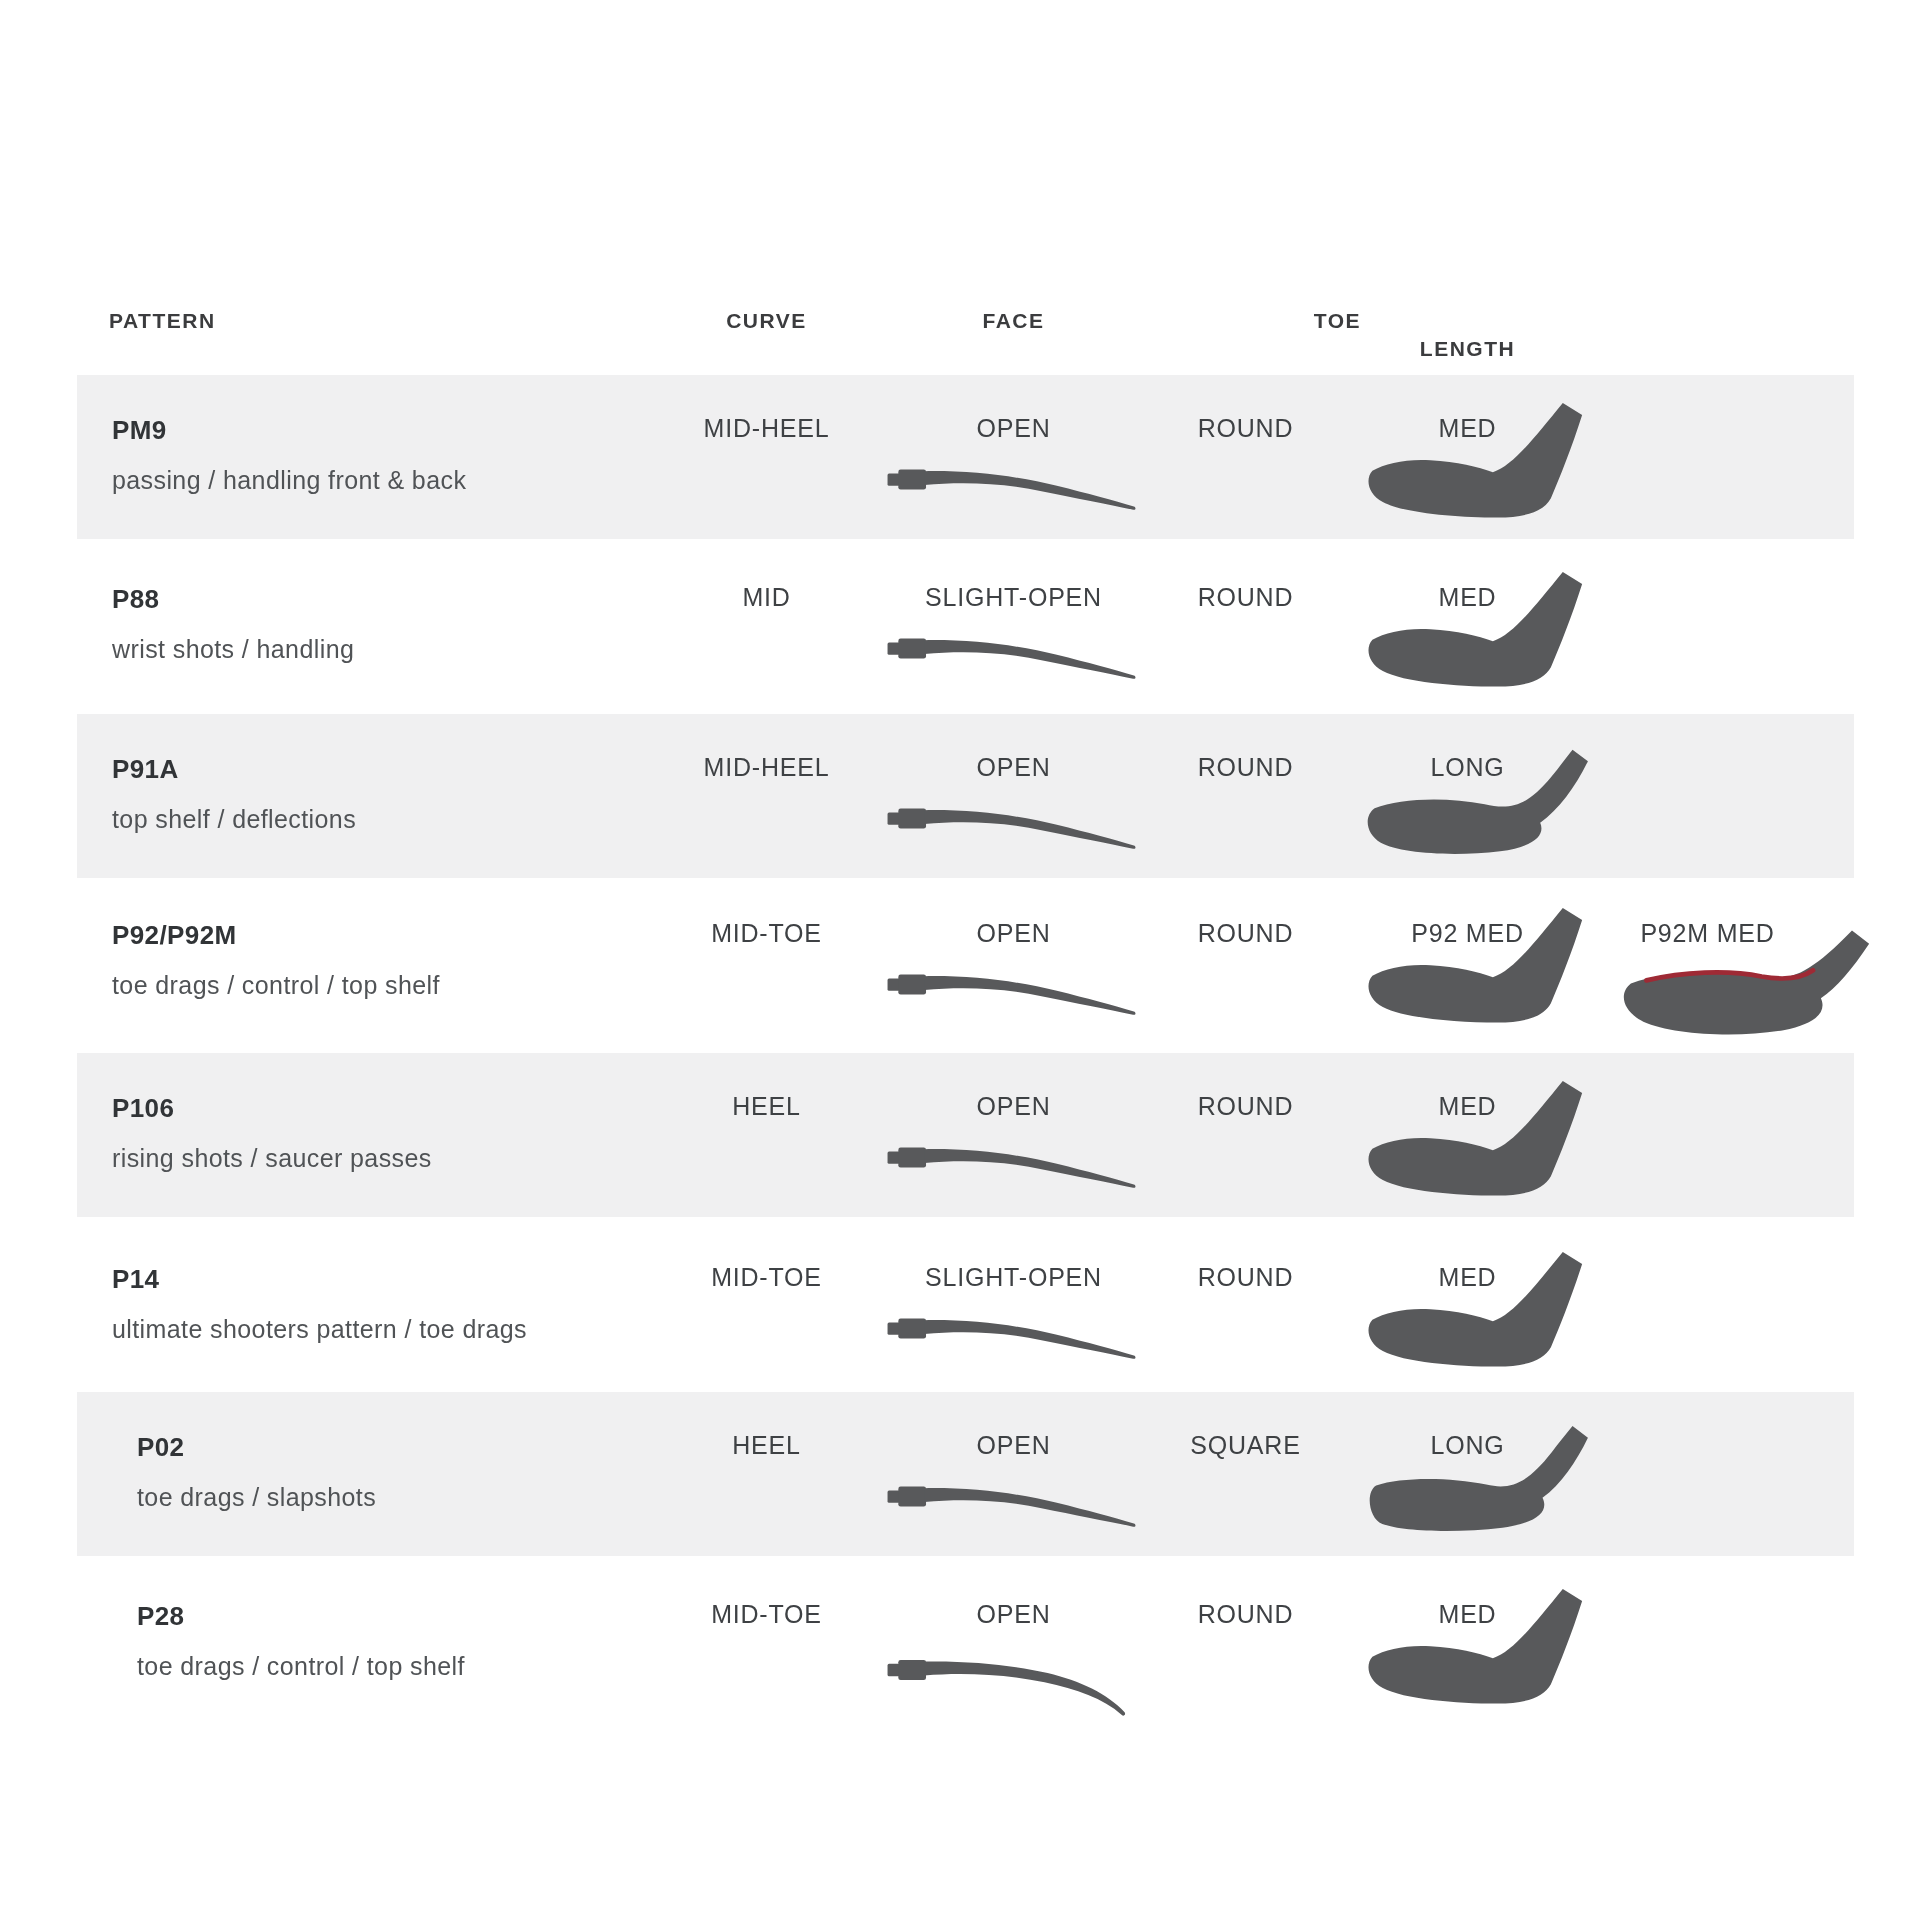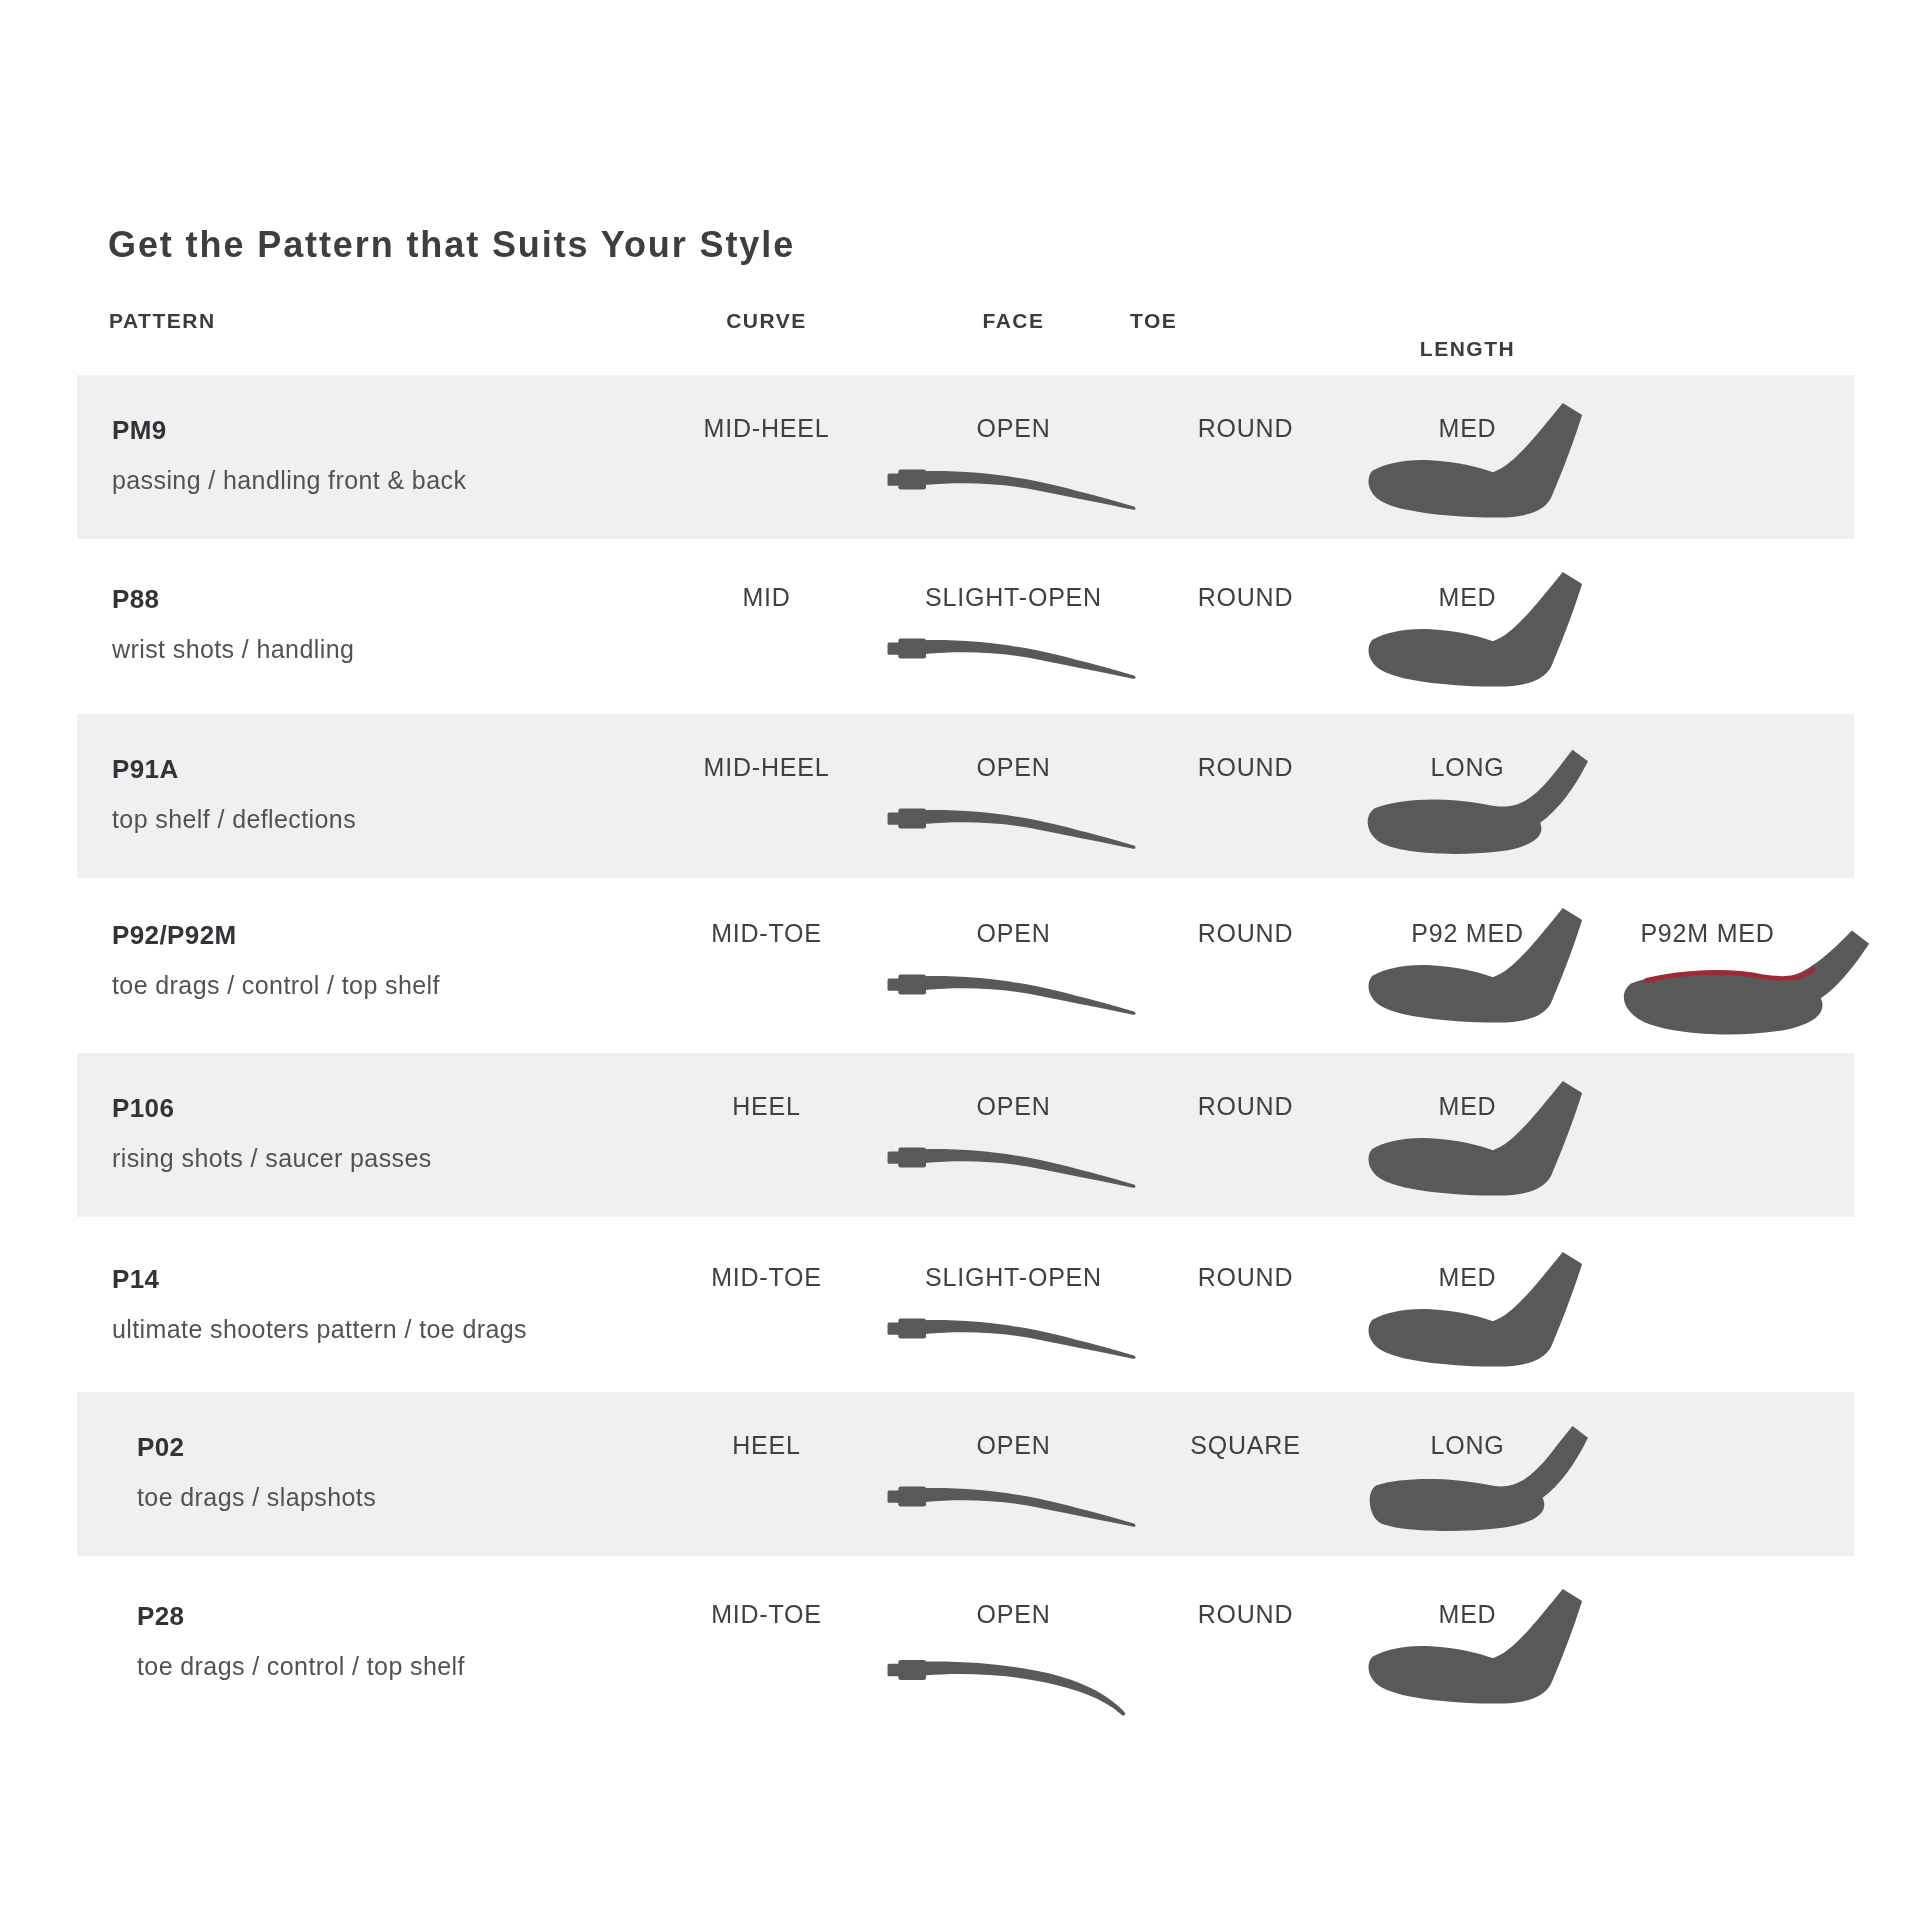--- a/index.html
+++ b/index.html
@@ -24,21 +24,21 @@
 
   .header-row{position:absolute;left:77px;top:309px;width:1777px;height:31px;}
   .col-h{
     position:absolute;top:0;
     font-size:21px;font-weight:700;letter-spacing:1.5px;
     color:var(--header-text);white-space:nowrap;
   }
   .col-h.c-pattern{left:32px;}
   .col-h.c-curve{left:574px;width:231px;text-align:center;}
   .col-h.c-face{left:821px;width:231px;text-align:center;}
-  .col-h.c-toe{left:1053px;width:231px;text-align:left;}
+  .col-h.c-toe{left:1053px;width:231px;text-align:right;}
   .col-h.c-length{left:1275px;width:231px;text-align:center;margin-top:28px;}
 
   .row{position:absolute;left:77px;width:1777px;height:170px;margin-top:28px;}
   .row.stripe{background:var(--row-stripe);height:164px;}
 
   .name{
     position:absolute;left:35px;top:40px;
     font-size:26px;font-weight:700;letter-spacing:0.4px;
     color:var(--name-text);white-space:nowrap;
   }
@@ -93,21 +93,20 @@
       <g id="blade-long-square">
         <path fill="var(--blade)" d="M 276 0 L 296 15 C 281 46, 261 76, 237 93 C 246 111, 229 126, 185 132 C 125 139, 55 137, 29 127 C 11 120, 7 85, 21 77 C 54 66, 116 66, 164 76 C 198 84, 219 72, 249 34 C 258 22, 268 10, 276 0 Z"></path>
       </g>
       <g id="blade-p92m">
         <path fill="var(--blade)" d="M 310 2 L 332 19 C 310 52, 290 76, 270 89 C 278 106, 264 122, 222 130 C 162 140, 80 136, 42 119 C 15 106, 10 82, 26 70 C 68 54, 138 51, 194 61 C 228 67, 252 62, 310 2 Z"></path>
         <path fill="none" stroke="var(--accent-red)" stroke-width="6" stroke-linecap="round" d="M 46 66 C 92 55, 150 52, 194 61 C 222 66, 244 64, 260 53"></path>
       </g>
     </defs>
   </svg>
 
-  <div class="title">Get the Pattern that Suits Your Style</div>
 
   <div class="header-row">
     <div class="col-h c-pattern">PATTERN</div>
     <div class="col-h c-curve">CURVE</div>
     <div class="col-h c-face">FACE</div>
     <div class="col-h c-toe">TOE</div>
     <div class="col-h c-length">LENGTH</div>
   </div>
 
   <div class="row stripe" style="top:347px">

